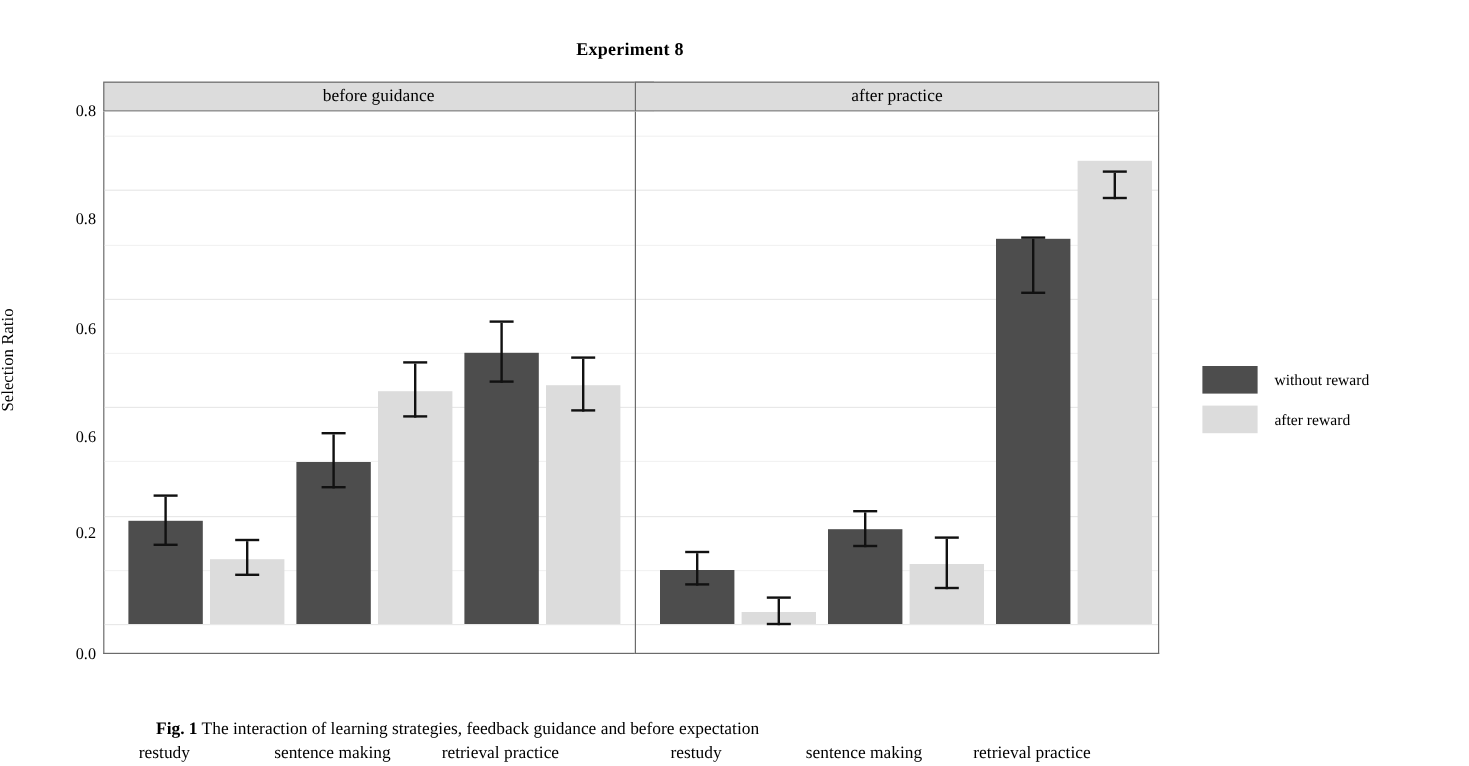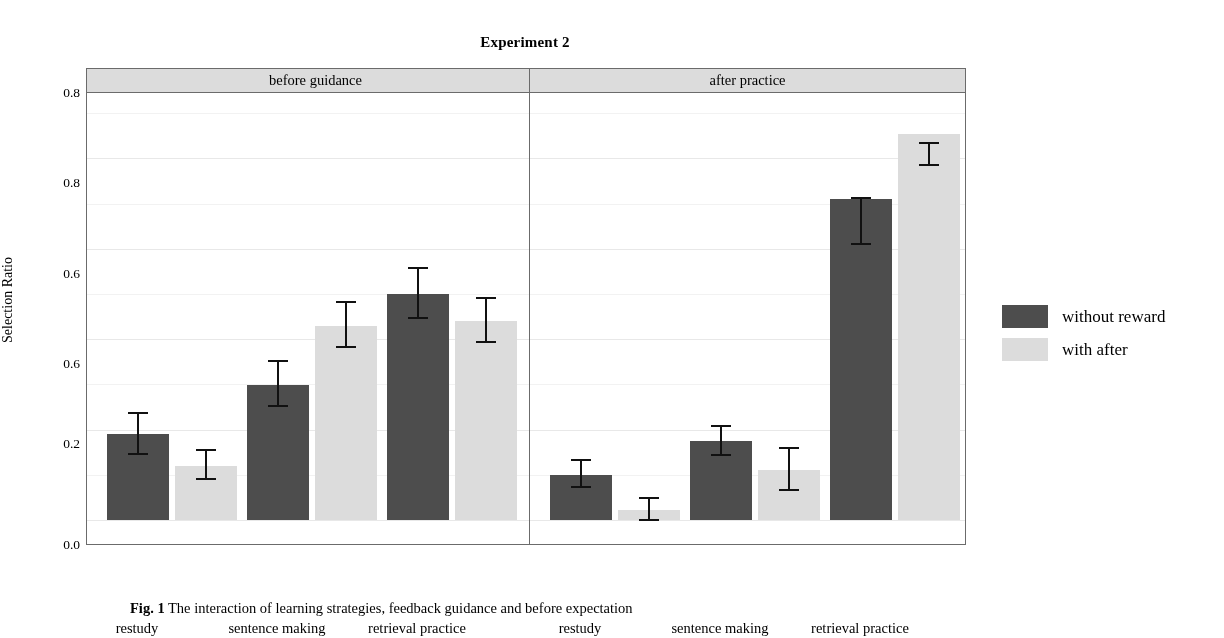--- a/index.html
+++ b/index.html
@@ -171,28 +171,28 @@
     display: flex;
     align-items: center;
     margin-bottom: 10px;
   }
   .legend-swatch {
     width: 46px;
     height: 23px;
     margin-right: 14px;
   }
   .legend-label {
-    font-size: 17px;
+    font-size: 13px;
     white-space: nowrap;
   }
 </style>
 </head>
 <body>
 
-<div id="chart-title">Experiment 2</div>
+<div id="chart-title">Experiment 8</div>
 
 <div id="y-axis-title">Selection Ratio</div>
 
 <div id="y-axis">
   <div class="y-tick-label" style="top:452px;">0.0</div>
   <div class="y-tick-label" style="top:351px;">0.2</div>
   <div class="y-tick-label" style="top:271.2px;">0.6</div>
   <div class="y-tick-label" style="top:180.8px;">0.6</div>
   <div class="y-tick-label" style="top:90.4px;">0.8</div>
   <div class="y-tick-label" style="top:0px;">0.8</div>
@@ -308,20 +308,20 @@
   <div class="x-tick-label" style="left:774px;">retrieval practice</div>
 </div>
 
 <div id="legend">
   <div class="legend-row">
     <div class="legend-swatch" style="background:#4d4d4d;"></div>
     <div class="legend-label">without reward</div>
   </div>
   <div class="legend-row">
     <div class="legend-swatch" style="background:#dcdcdc;"></div>
-    <div class="legend-label">with after</div>
+    <div class="legend-label">after reward</div>
   </div>
 </div>
 
 <div id="figure-caption">
   <span class="cap-label">Fig. 1</span>
   <span>The interaction of learning strategies, feedback guidance and before expectation</span>
 </div>
 
 </body></html>

